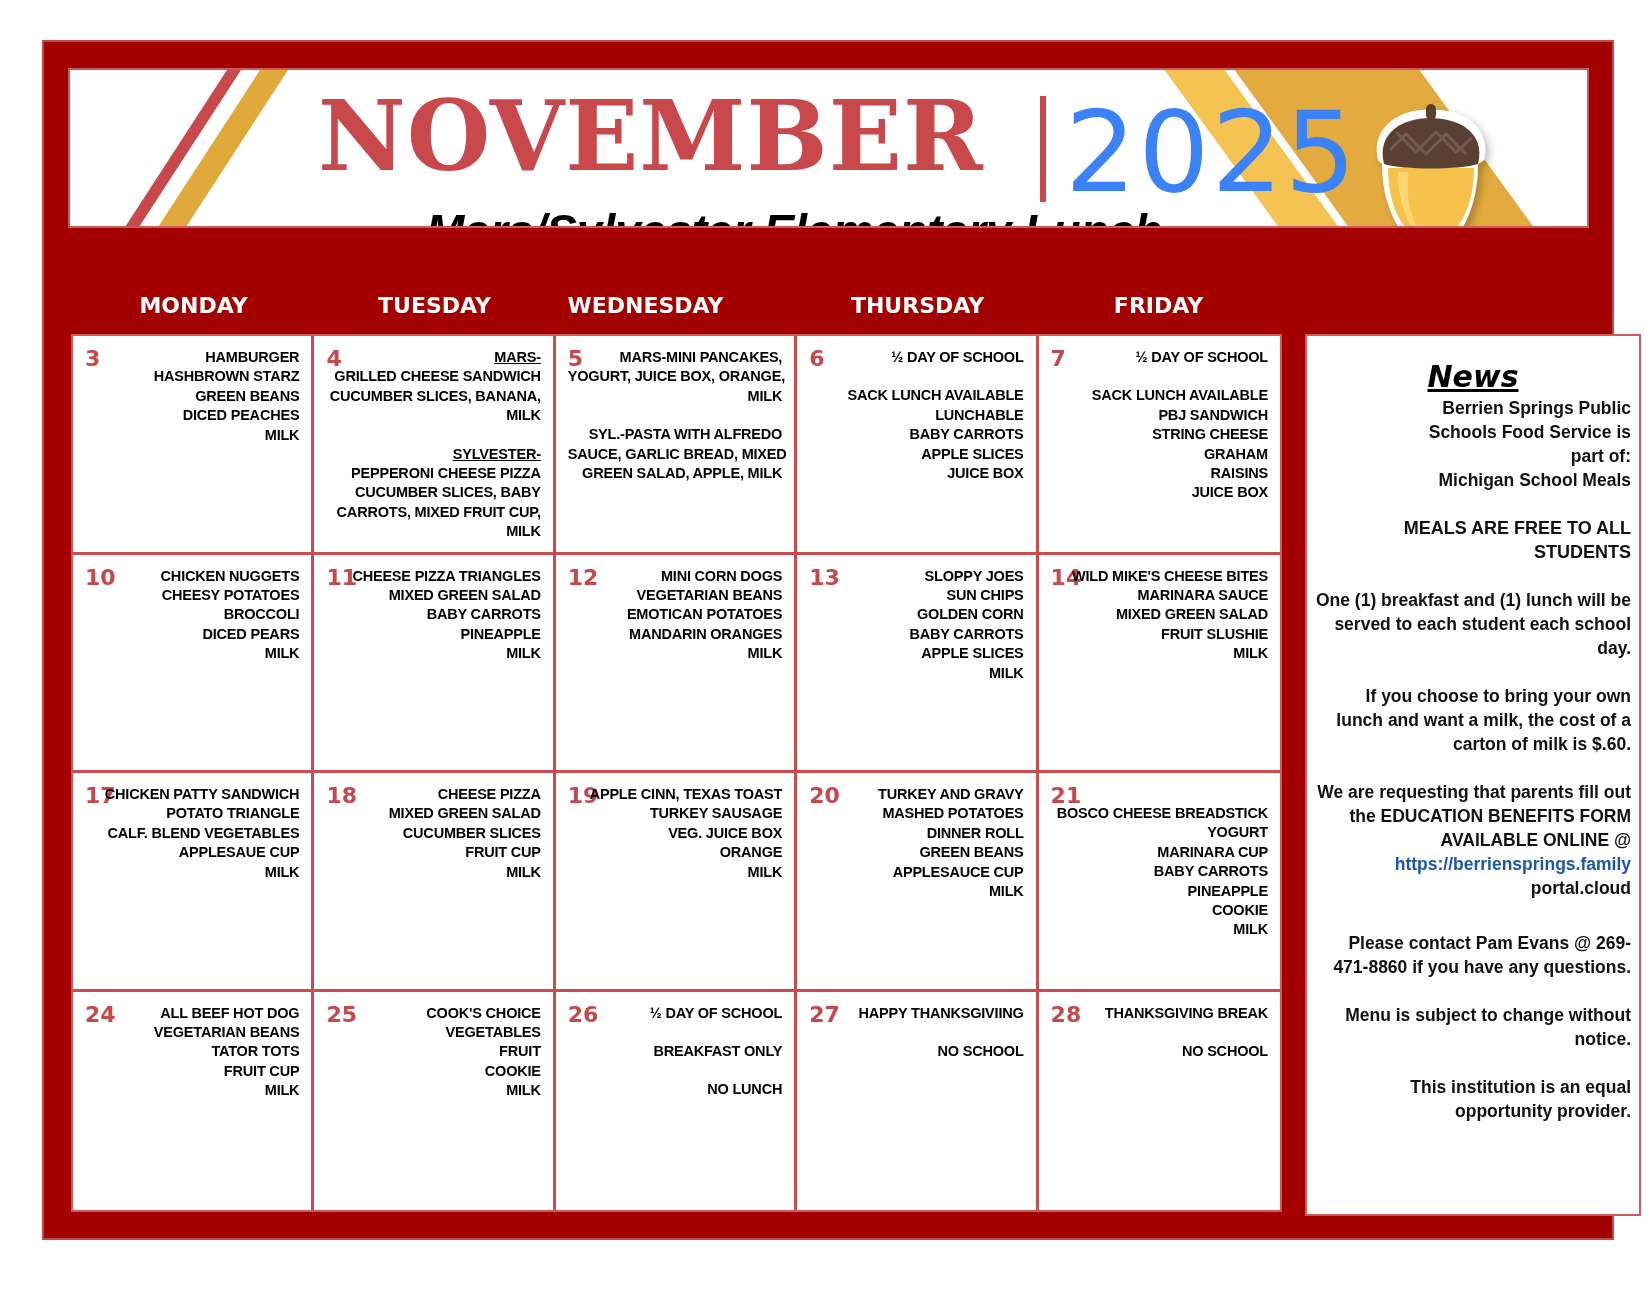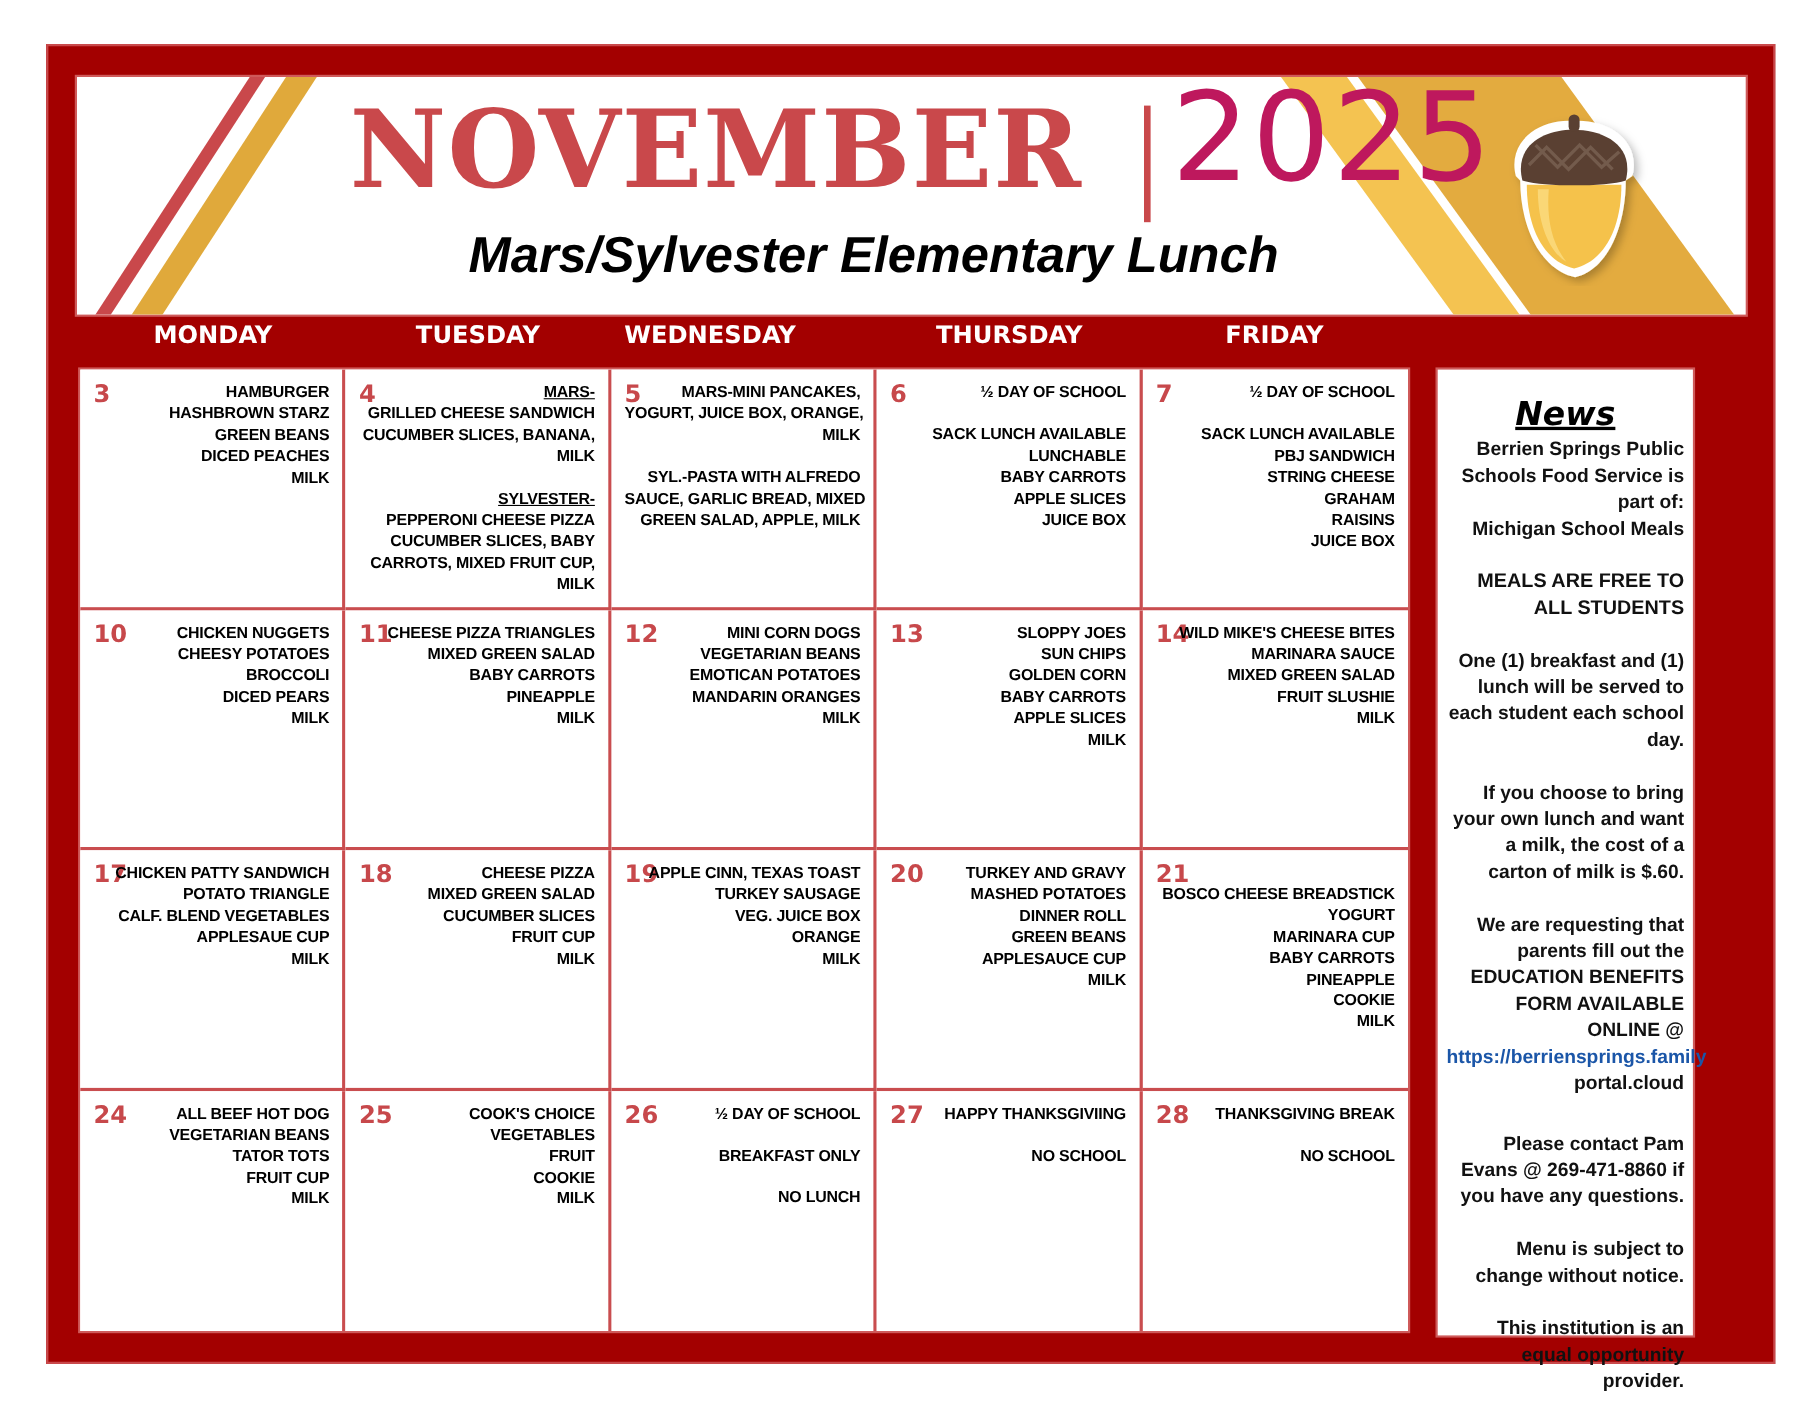--- a/index.html
+++ b/index.html
@@ -1,39 +1,39 @@
 <!DOCTYPE html>
 <html><head>
 <meta charset="utf-8">
 <style>
   html,body{margin:0;padding:0;background:#ffffff;}
   body{width:1650px;height:1292px;position:relative;overflow:hidden;font-family:"Liberation Sans",sans-serif;}
   .frame{position:absolute;left:42px;top:40px;width:1572px;height:1200px;background:#a30000;box-shadow:inset 0 0 0 2px #c9494b;}
-  .banner{position:absolute;left:70px;top:70px;width:1517px;height:216px;background:#fff;overflow:hidden;box-shadow:0 0 0 2px #cf5a5a;}
+  .banner{position:absolute;left:70px;top:70px;width:1517px;height:156px;background:#fff;overflow:hidden;box-shadow:0 0 0 2px #cf5a5a;}
   .stripe{position:absolute;top:-20px;height:260px;transform-origin:left top;}
   .stripe.red{left:170px;width:14px;background:#c9484b;transform:skewX(-33deg);}
   .stripe.gold1{left:203px;width:28px;background:#e0a93b;transform:skewX(-33deg);}
   .stripe.gold2{left:1080px;width:60px;background:#f4c351;transform:skewX(36deg);}
   .stripe.gold3{left:1150px;width:185px;background:#e3ab3f;transform:skewX(36deg);}
   .title-month{position:absolute;left:248px;top:18px;font-family:"DejaVu Serif",serif;font-weight:bold;font-size:96px;color:#c9484b;letter-spacing:1px;line-height:1;transform:scaleY(1.02);}
   .title-sep{position:absolute;left:970px;top:26px;width:6px;height:106px;background:#c9484b;}
-  .title-year{position:absolute;left:995px;top:0;font-family:"DejaVu Sans",sans-serif;font-size:112px;font-weight:normal;color:#be185d;line-height:1;letter-spacing:2px;}
+  .title-year{position:absolute;left:995px;top:26px;font-family:"DejaVu Sans",sans-serif;font-size:112px;font-weight:normal;color:#3b82f6;line-height:1;letter-spacing:2px;}
   .subtitle{position:absolute;left:356px;top:138px;font-family:"Liberation Sans",sans-serif;font-weight:bold;font-style:italic;font-size:46px;color:#000;line-height:1;}
   .acorn{position:absolute;left:1290px;top:28px;width:140px;height:162px;}
   .dayhdr{position:absolute;top:288px;height:36px;width:241px;text-align:center;color:#fff;font-family:"DejaVu Sans",sans-serif;font-weight:bold;font-size:22px;line-height:36px;}
   .grid{position:absolute;left:73px;top:336px;width:1207px;height:874px;background:#fff;display:grid;grid-template-columns:repeat(5,1fr);grid-template-rows:repeat(4,1fr);box-shadow:0 0 0 2px #cf5a5a;}
   .cell{position:relative;border-right:3px solid #c94d4f;border-bottom:3px solid #c94d4f;box-sizing:border-box;background:#fff;}
   .cell:nth-child(5n){border-right:none;}
   .cell.lastrow{border-bottom:none;}
   .daynum{position:absolute;left:12px;top:10px;font-family:"DejaVu Sans",sans-serif;font-weight:bold;font-size:22px;color:#c7484b;}
   .menu{position:absolute;right:12px;top:12px;left:12px;text-align:right;font-family:"Liberation Sans",sans-serif;font-weight:bold;font-size:14.5px;line-height:19.4px;color:#000;letter-spacing:-0.2px;}
   .menu .line{display:block;white-space:nowrap;}
   .menu .gap{display:block;height:19px;}
   .menu .u{text-decoration:underline;}
-  .news{position:absolute;left:1307px;top:336px;width:232px;height:878px;background:#fff;box-shadow:0 0 0 2px #cf5a5a;text-align:center;}
+  .news{position:absolute;left:1307px;top:336px;width:332px;height:878px;background:#fff;box-shadow:0 0 0 2px #cf5a5a;text-align:center;}
   .news-title{display:inline-block;margin-top:26px;font-family:"DejaVu Sans",sans-serif;font-weight:bold;font-style:italic;font-size:30px;color:#000;text-decoration:underline;line-height:1;}
   .news-p{font-family:"Liberation Sans",sans-serif;font-weight:bold;font-size:17.5px;line-height:24px;color:#111;margin:0 8px;text-align:right;}
   .news-p + .news-p{margin-top:24px;}
   .news-body{margin-top:4px;}
   .news-link{color:#1b56a8;}
 </style>
 </head>
 <body>
 
 <div class="frame"></div>

